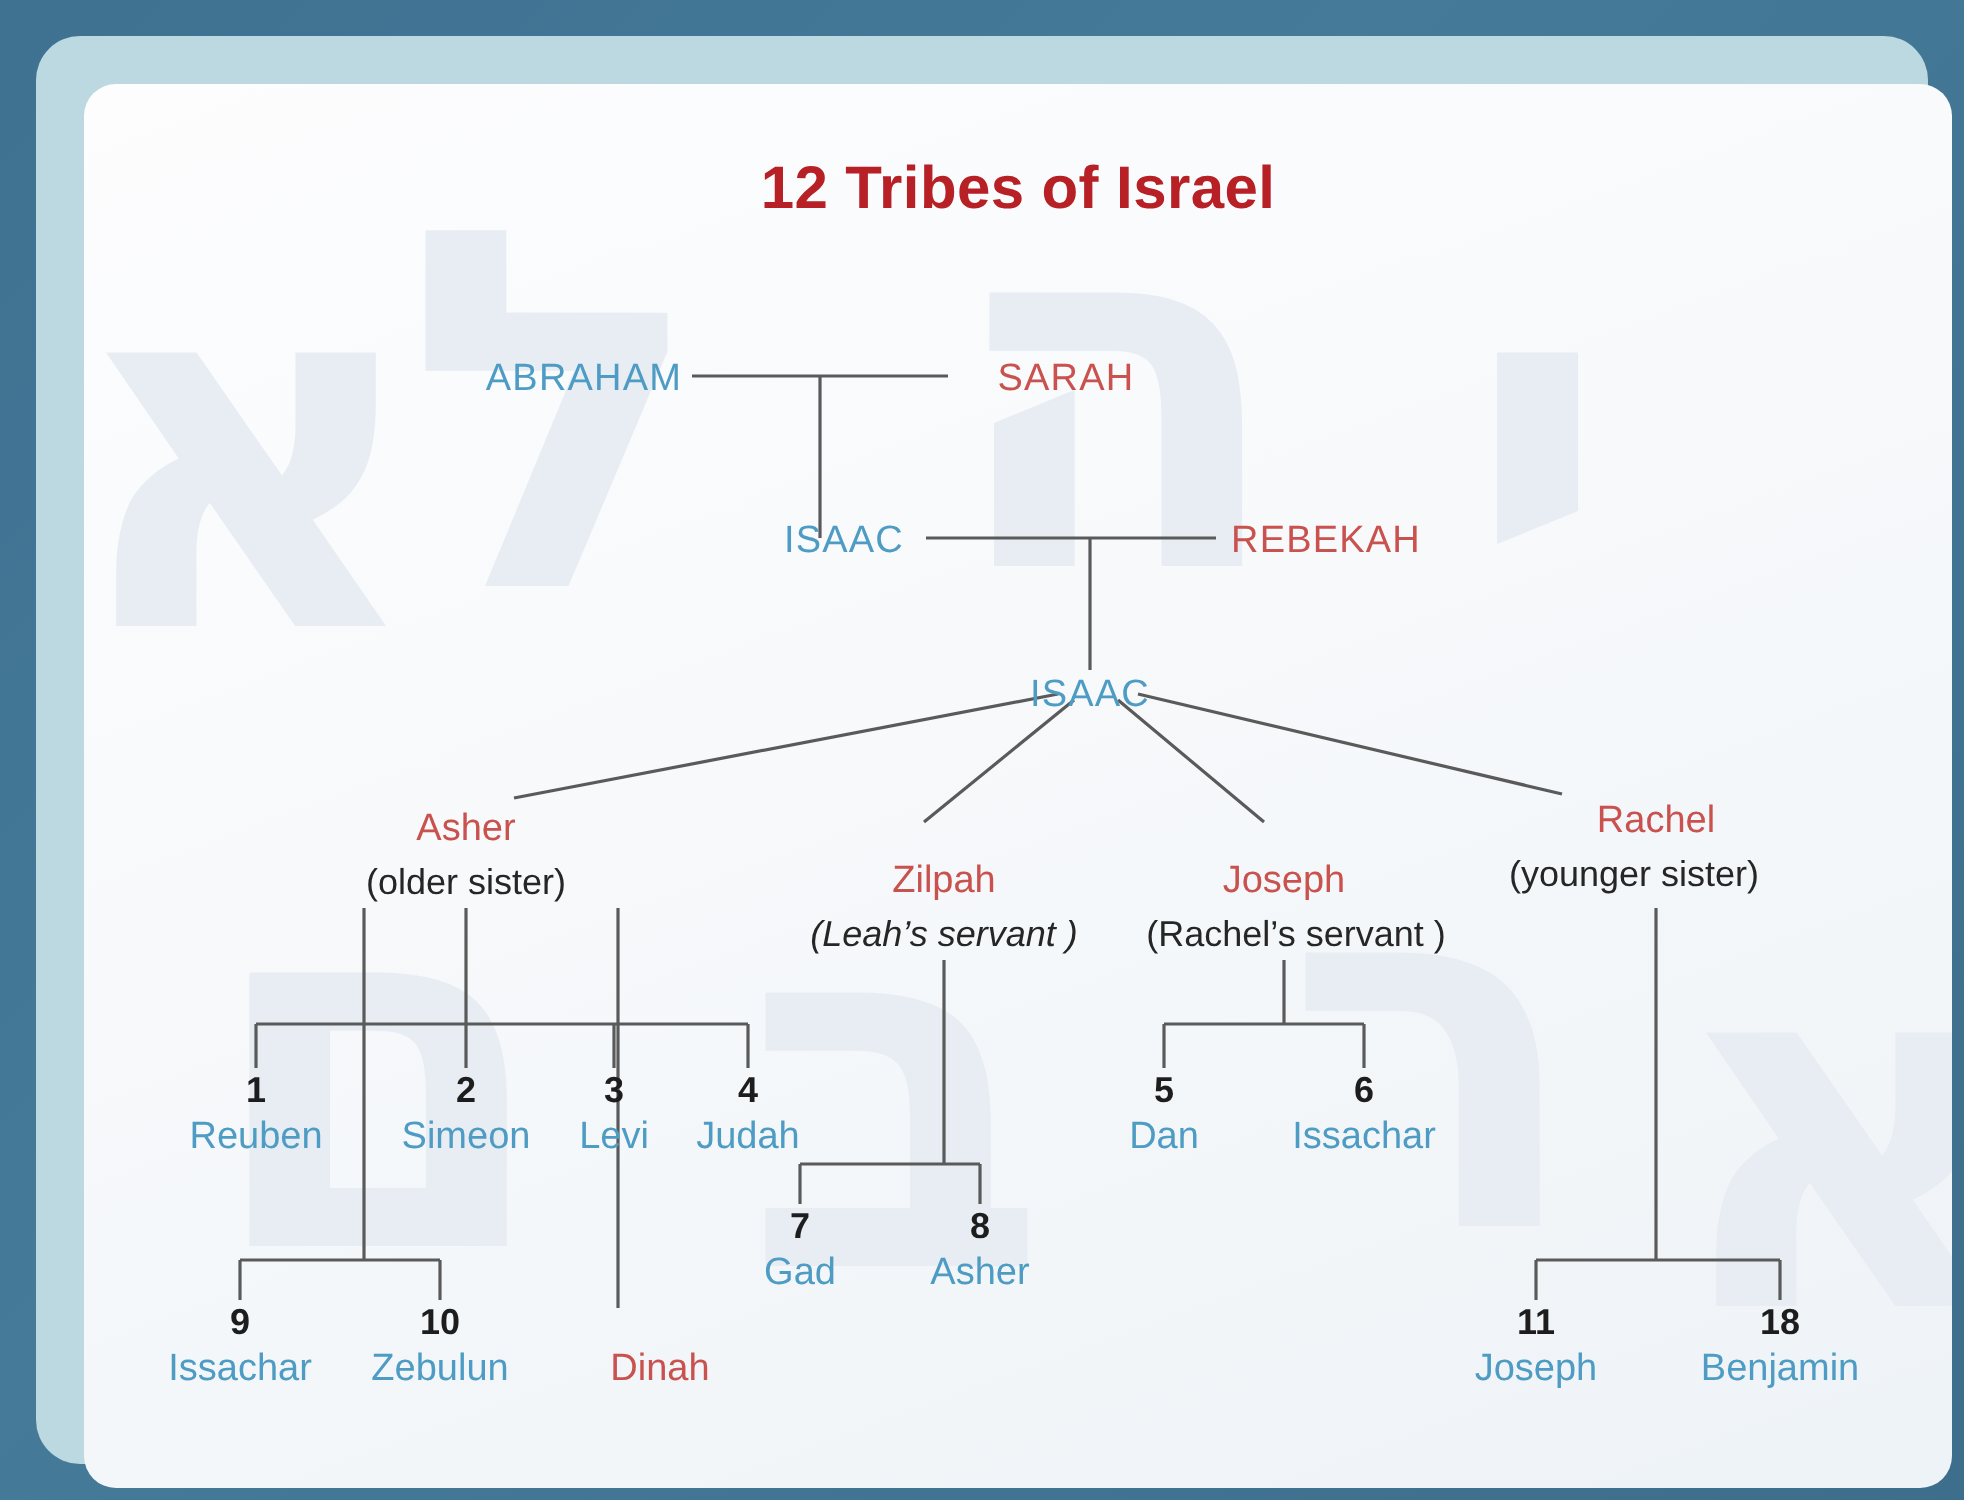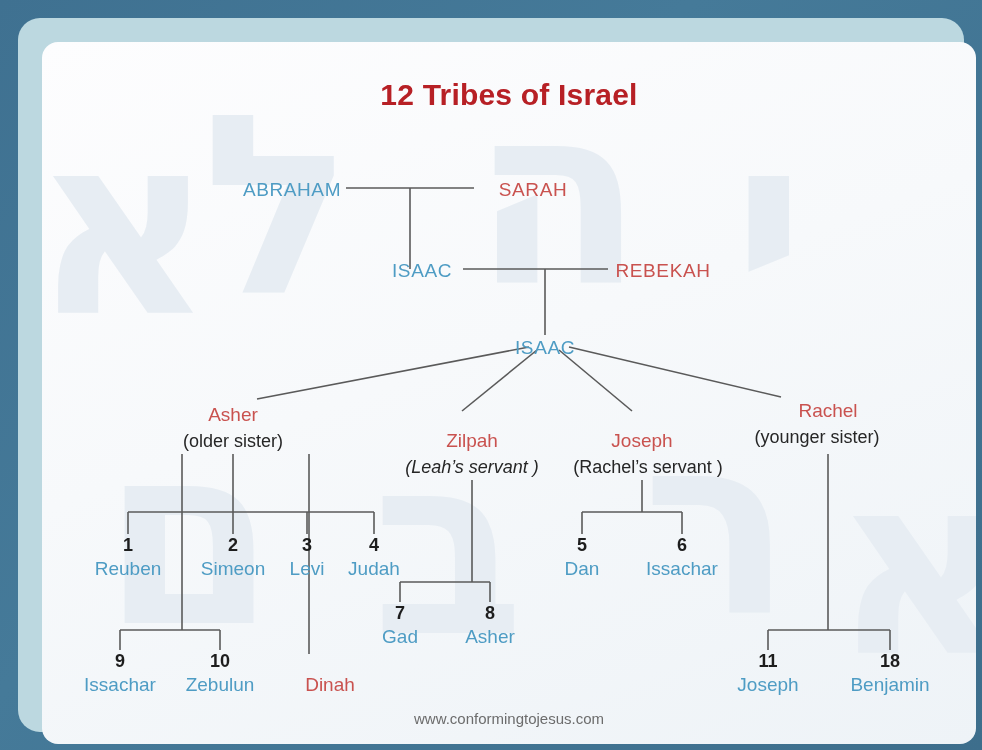--- a/index.html
+++ b/index.html
@@ -193,18 +193,17 @@
         <div class="node child blue" style="left:178px;top:633px;">Zebulun</div>
 
         <div class="node num" style="left:726px;top:610px;">11</div>
         <div class="node child blue" style="left:726px;top:633px;text-align:right;">Joseph</div>
 
         <div class="node num" style="left:848px;top:610px;">18</div>
         <div class="node child blue" style="left:848px;top:633px;">Benjamin</div>
 
         <div class="node child red" style="left:288px;top:633px;">Dinah</div>
 
-        <div id="footer">www.conformingtojesus.com</div>
 
       </div>
     </div>
   </div>
 </div>
 
 </body></html>

